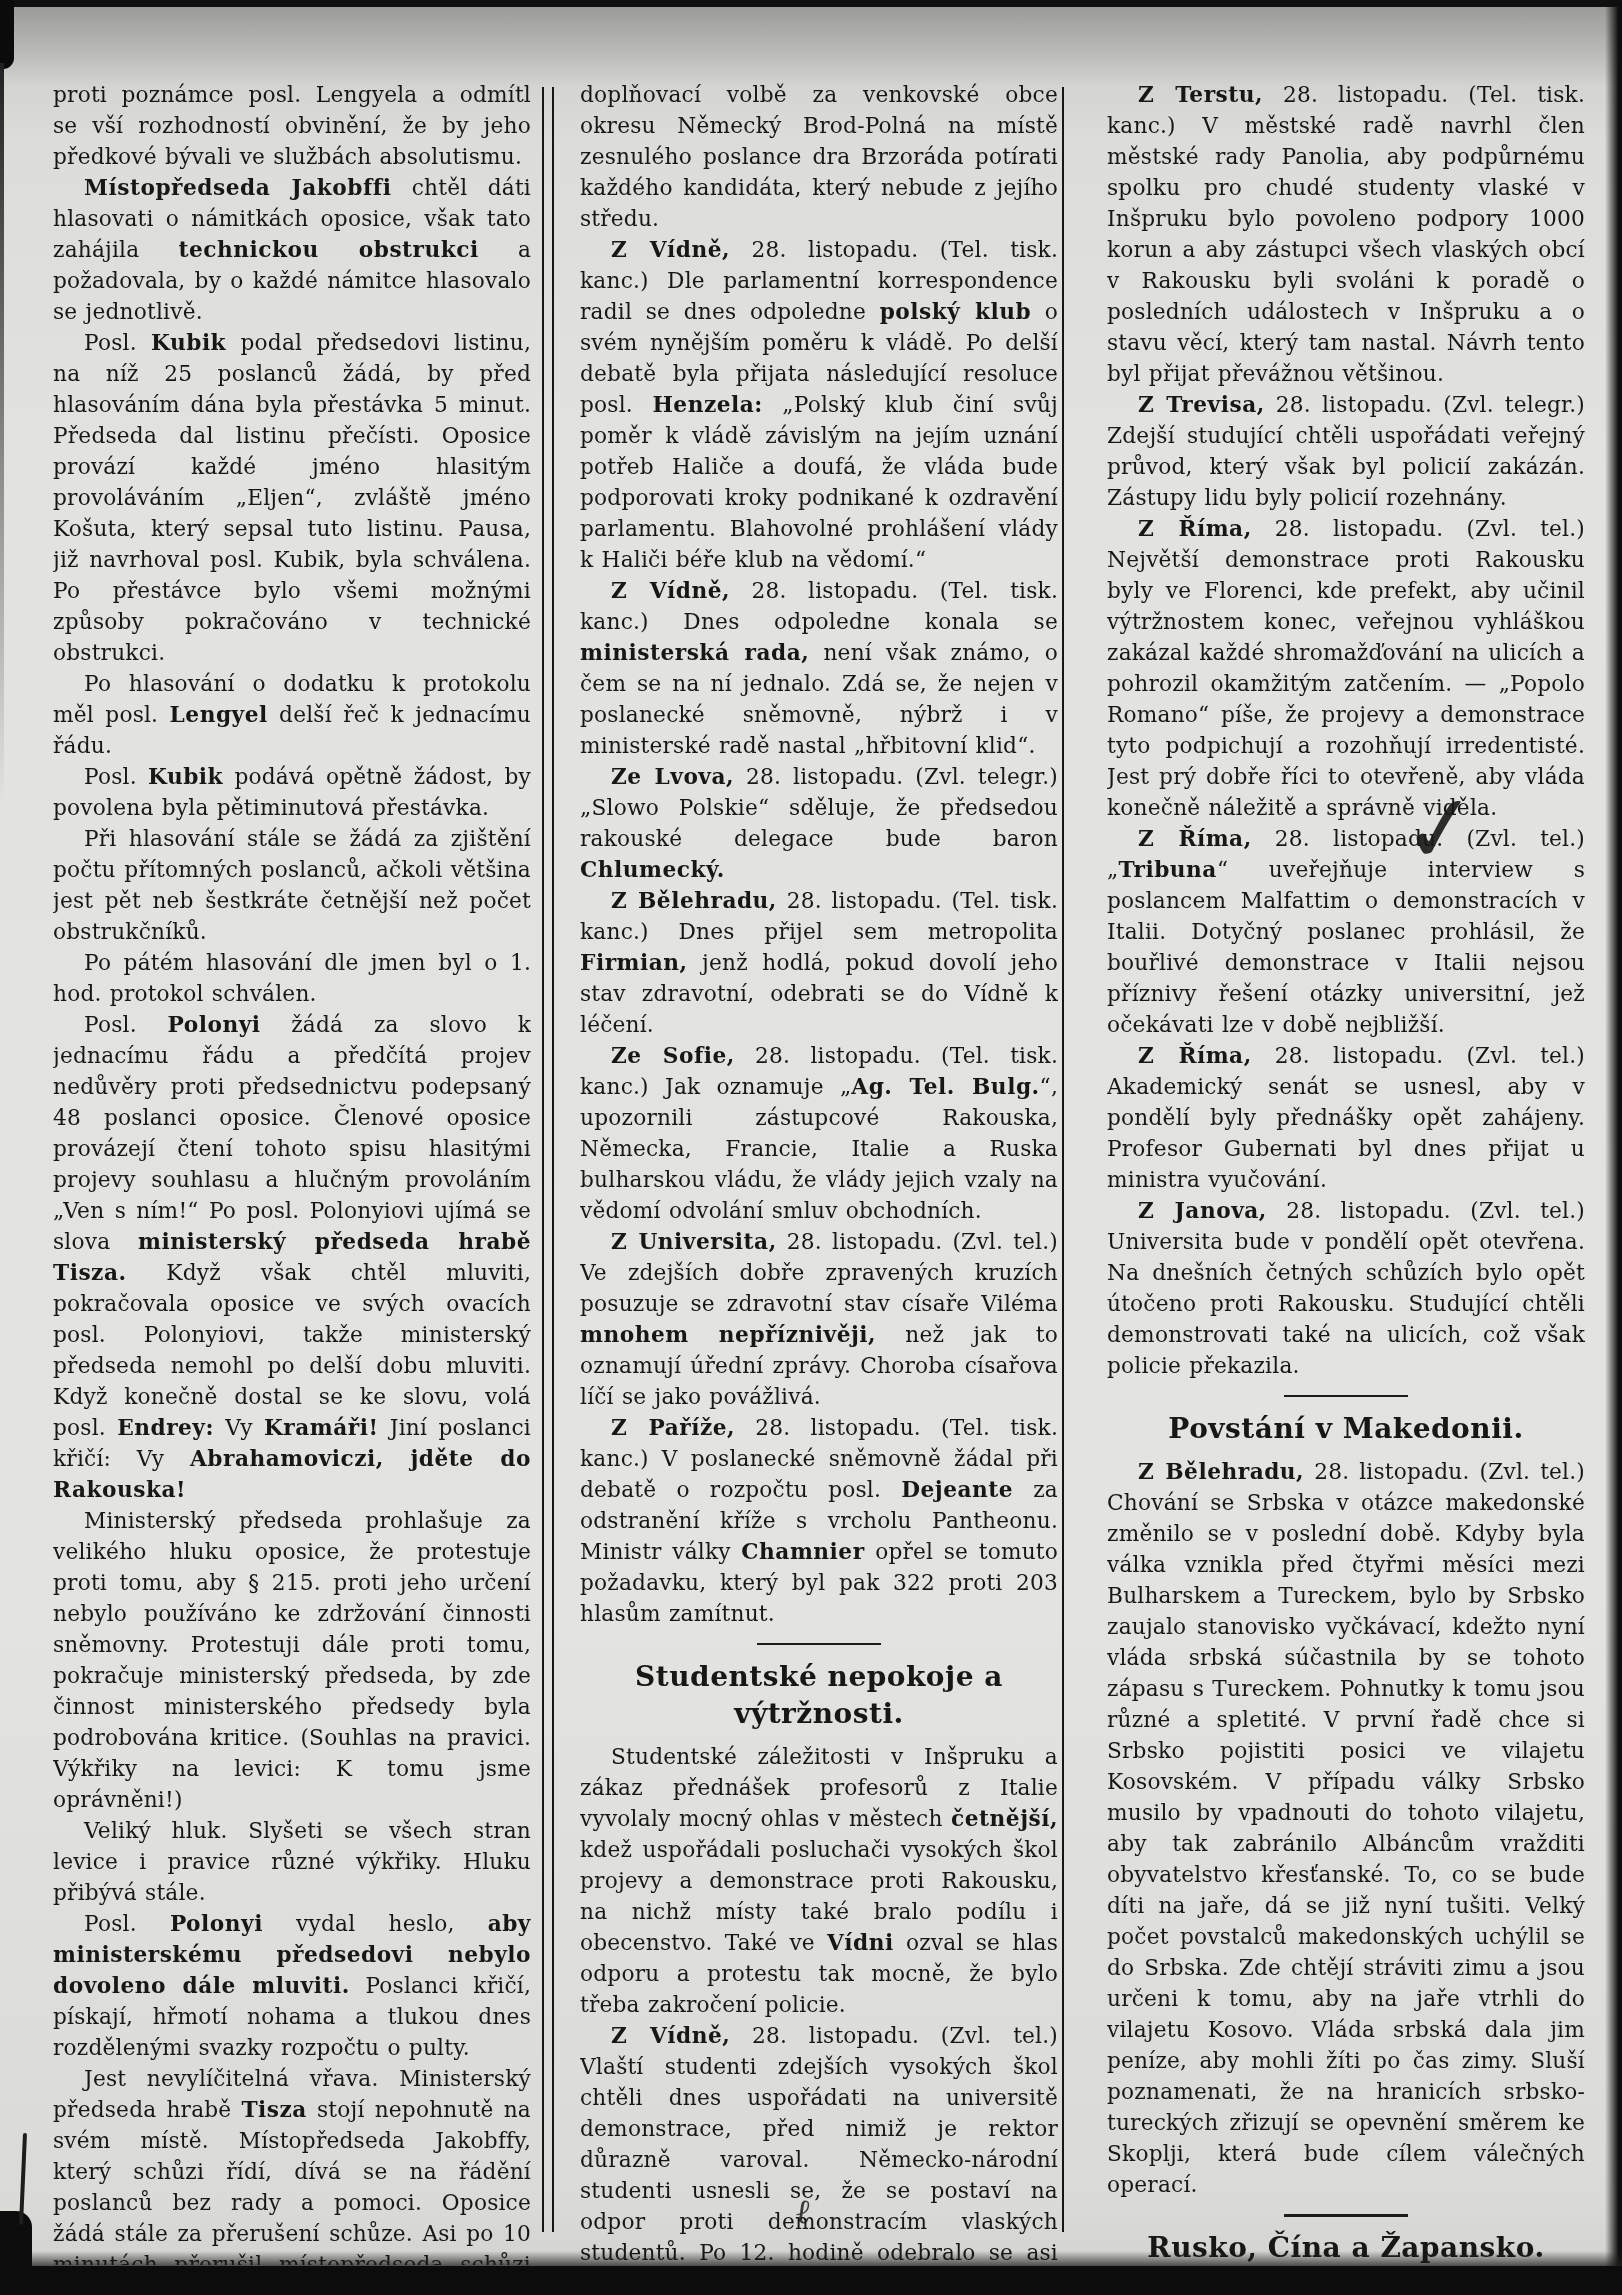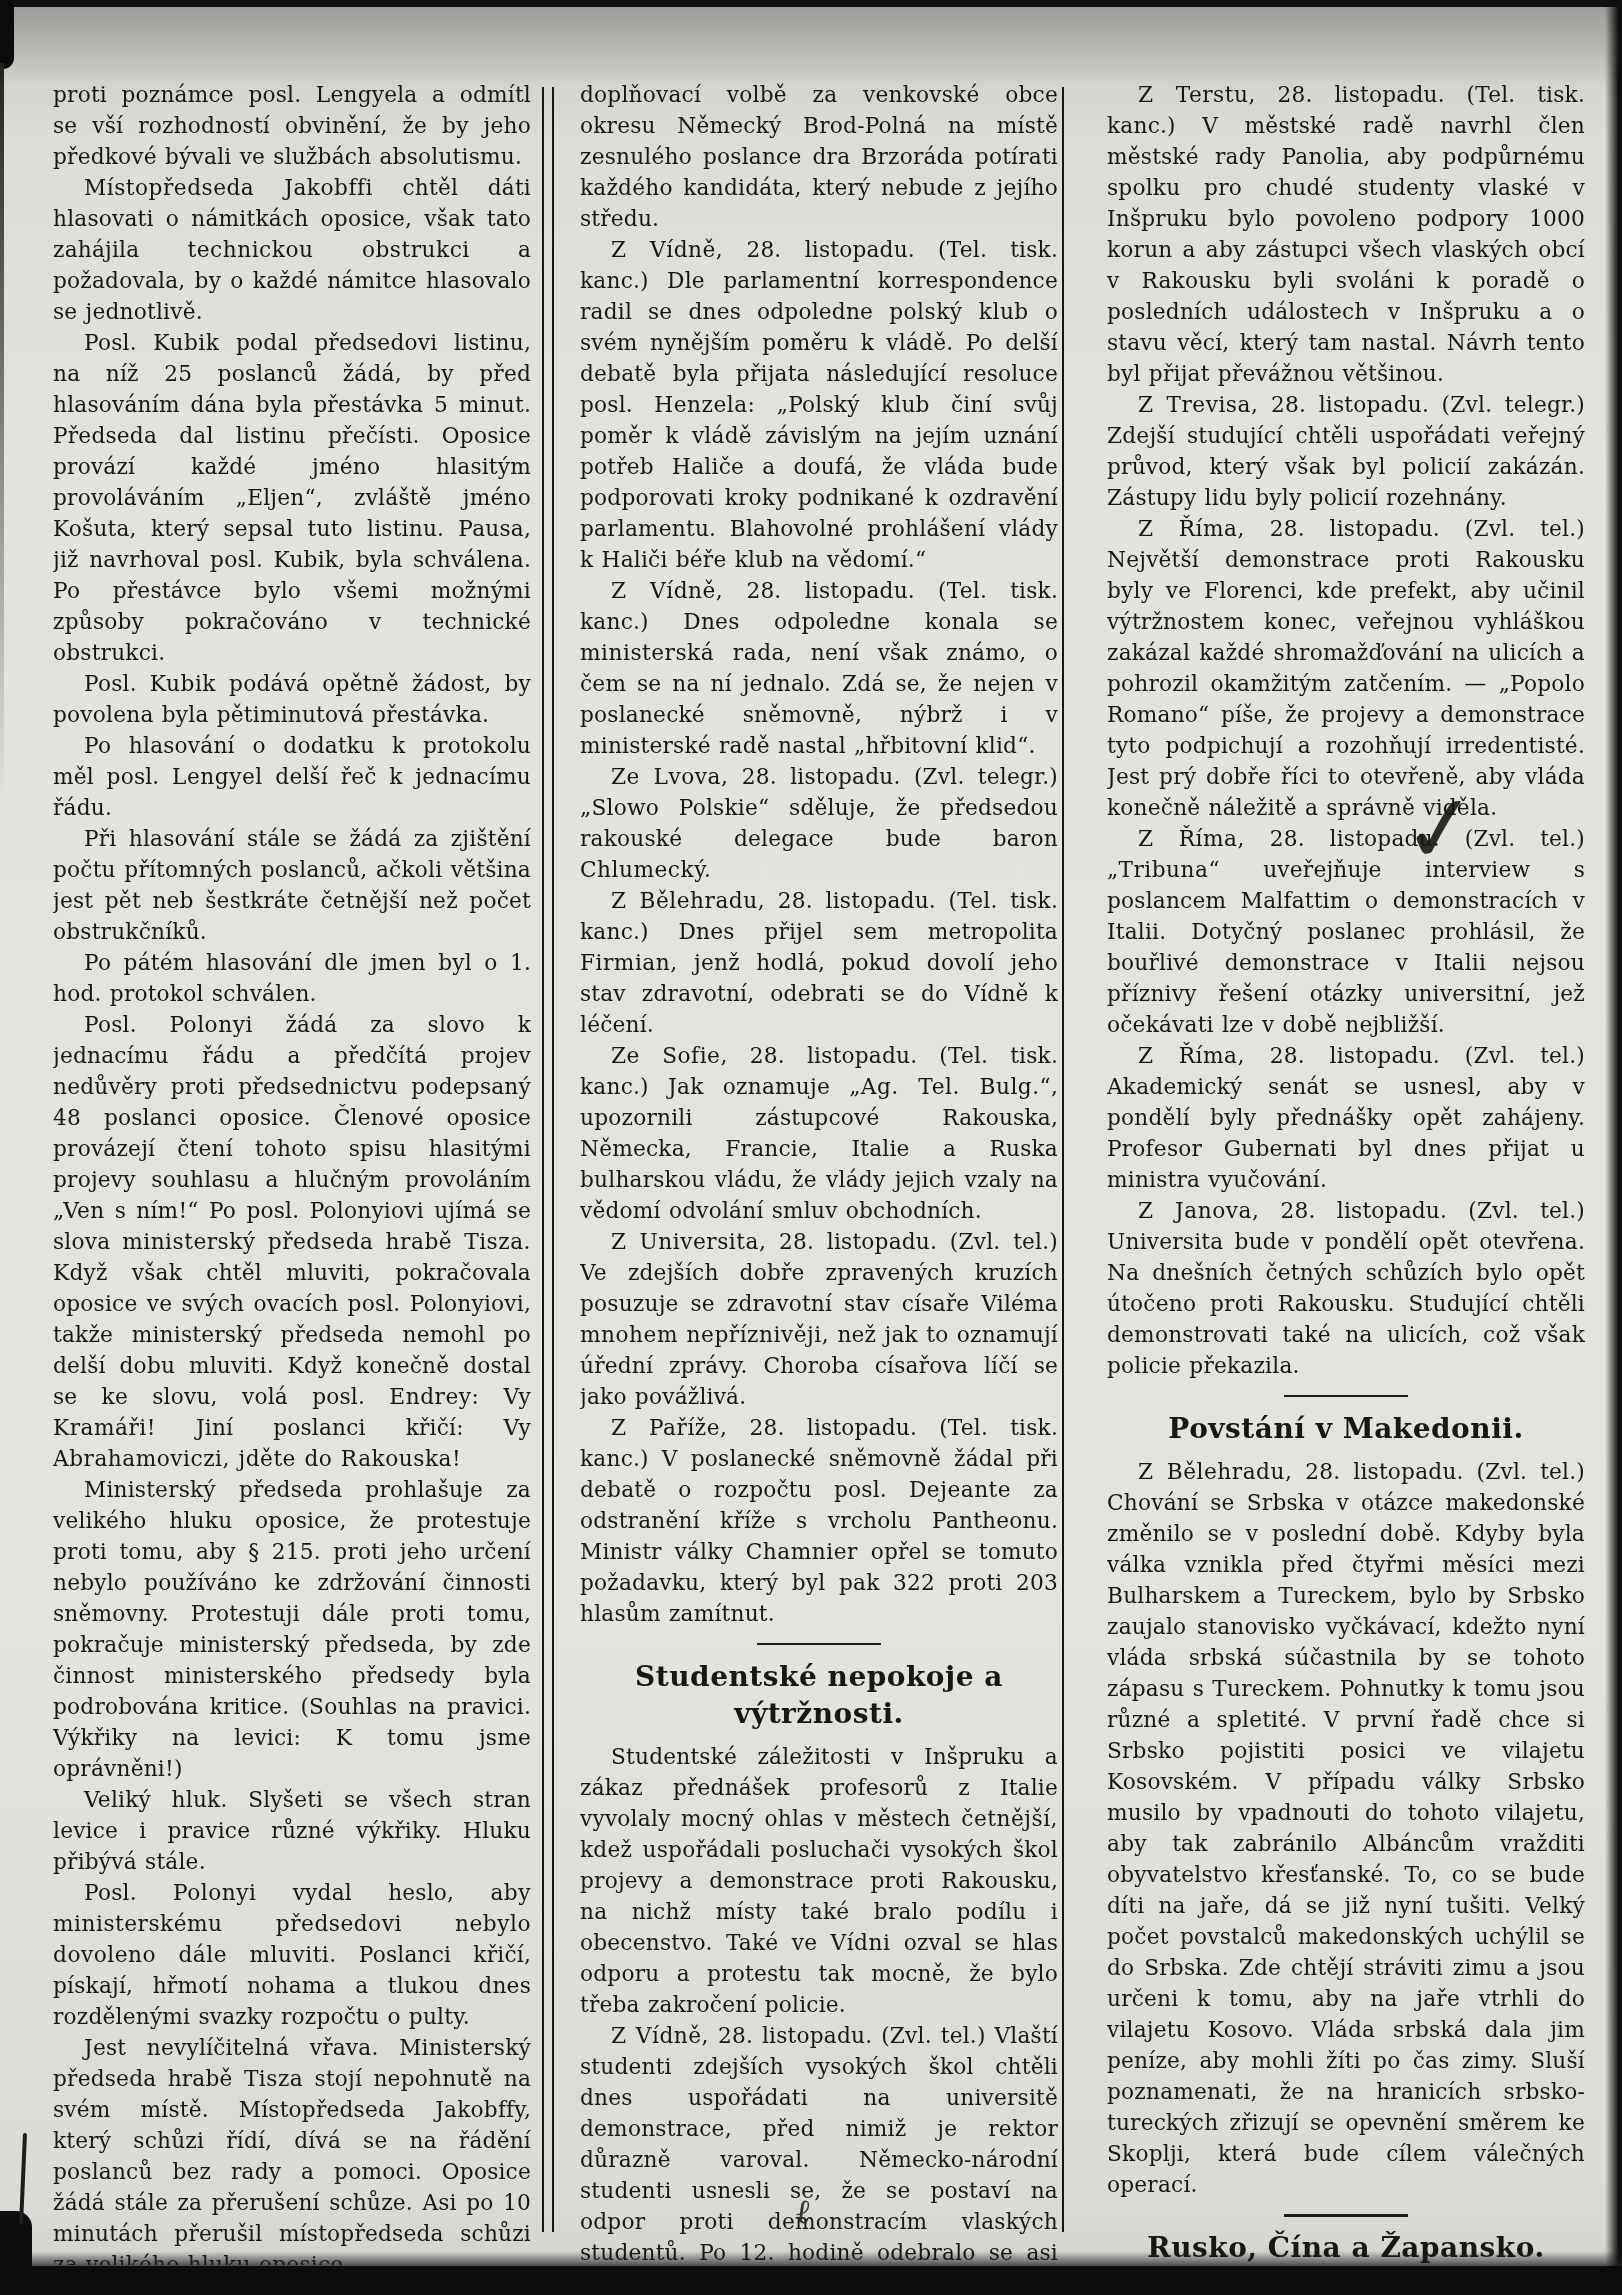--- a/index.html
+++ b/index.html
@@ -37,21 +37,21 @@
     display:flex;gap:0;
   }
   .column{width:478px;height:2186px;overflow:hidden;flex:none;}
   .col-gap{width:49px;flex:none;}
   .para{
     margin:0;font-size:21.7px;line-height:31px;text-align:justify;
     text-indent:31px;letter-spacing:0.2px;word-spacing:1.1px;
     font-weight:500;
   }
   .para.noindent{text-indent:0;}
-  .para b{font-weight:normal;letter-spacing:0.5px;}
+  .para b{font-weight:bold;letter-spacing:0.5px;}
   .rule{width:124px;height:2.6px;background:#1c1c1b;margin:13.7px auto 12.7px auto;}
   .headline{margin:3.2px 0 9.5px 0;text-align:center;font-weight:bold;letter-spacing:0.5px;}
   .headline.medium{font-size:28px;line-height:37px;}
 </style>
 </head>
 <body>
 
 <div id="page">
 
   <div class="art art-top"></div>
@@ -68,22 +68,22 @@
 
   <div class="sep sep-a"></div>
   <div class="sep sep-b"></div>
   <div class="sep sep-c"></div>
 
   <main id="text-area">
     <section class="column">
         <p class="para noindent">proti poznámce posl. Lengyela a odmítl se vší rozhodností obvinění, že by jeho předkové bývali ve službách absolutismu.</p>
         <p class="para"><b>Místopředseda Jakobffi</b> chtěl dáti hlasovati o námitkách oposice, však tato zahájila <b>technickou obstrukci</b> a požadovala, by o každé námitce hlasovalo se jednotlivě.</p>
         <p class="para">Posl. <b>Kubik</b> podal předsedovi listinu, na níž 25 poslanců žádá, by před hlasováním dána byla přestávka 5 minut. Předseda dal listinu přečísti. Oposice provází každé jméno hlasitým provoláváním „Eljen“, zvláště jméno Košuta, který sepsal tuto listinu. Pausa, již navrhoval posl. Kubik, byla schválena. Po přestávce bylo všemi možnými způsoby pokračováno v technické obstrukci.</p>
+        <p class="para">Po hlasování o dodatku k protokolu měl posl. <b>Lengyel</b> delší řeč k jednacímu řádu.</p>
         <p class="para">Posl. <b>Kubik</b> podává opětně žádost, by povolena byla pětiminutová přestávka.</p>
-        <p class="para">Po hlasování o dodatku k protokolu měl posl. <b>Lengyel</b> delší řeč k jednacímu řádu.</p>
         <p class="para">Při hlasování stále se žádá za zjištění počtu přítomných poslanců, ačkoli většina jest pět neb šestkráte četnější než počet obstrukčníků.</p>
         <p class="para">Po pátém hlasování dle jmen byl o 1. hod. protokol schválen.</p>
         <p class="para">Posl. <b>Polonyi</b> žádá za slovo k jednacímu řádu a předčítá projev nedůvěry proti předsednictvu podepsaný 48 poslanci oposice. Členové oposice provázejí čtení tohoto spisu hlasitými projevy souhlasu a hlučným provoláním „Ven s ním!“ Po posl. Polonyiovi ujímá se slova <b>ministerský předseda hrabě Tisza.</b> Když však chtěl mluviti, pokračovala oposice ve svých ovacích posl. Polonyiovi, takže ministerský předseda nemohl po delší dobu mluviti. Když konečně dostal se ke slovu, volá posl. <b>Endrey:</b> Vy <b>Kramáři!</b> Jiní poslanci křičí: Vy <b>Abrahamoviczi, jděte do Rakouska!</b></p>
         <p class="para">Ministerský předseda prohlašuje za velikého hluku oposice, že protestuje proti tomu, aby § 215. proti jeho určení nebylo používáno ke zdržování činnosti sněmovny. Protestuji dále proti tomu, pokračuje ministerský předseda, by zde činnost ministerského předsedy byla podrobována kritice. (Souhlas na pravici. Výkřiky na levici: K tomu jsme oprávněni!)</p>
         <p class="para">Veliký hluk. Slyšeti se všech stran levice i pravice různé výkřiky. Hluku přibývá stále.</p>
         <p class="para">Posl. <b>Polonyi</b> vydal heslo, <b>aby ministerskému předsedovi nebylo dovoleno dále mluviti.</b> Poslanci křičí, pískají, hřmotí nohama a tlukou dnes rozdělenými svazky rozpočtu o pulty.</p>
         <p class="para">Jest nevylíčitelná vřava. Ministerský předseda hrabě <b>Tisza</b> stojí nepohnutě na svém místě. Místopředseda Jakobffy, který schůzi řídí, dívá se na řádění poslanců bez rady a pomoci. Oposice žádá stále za přerušení schůze. Asi po 10 minutách přerušil místopředseda schůzi za velikého hluku oposice.</p>
       </section>
     <div class="col-gap"></div>
     <section class="column">

